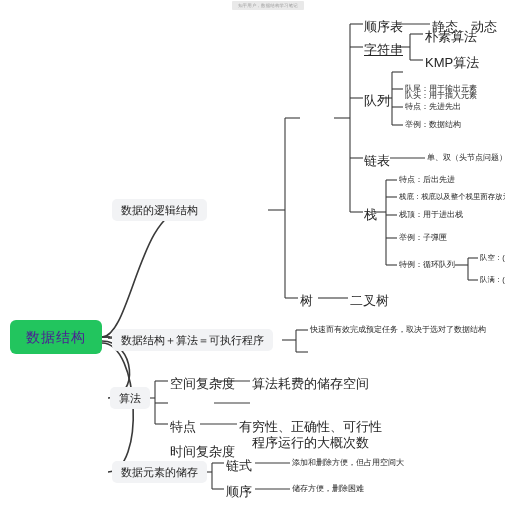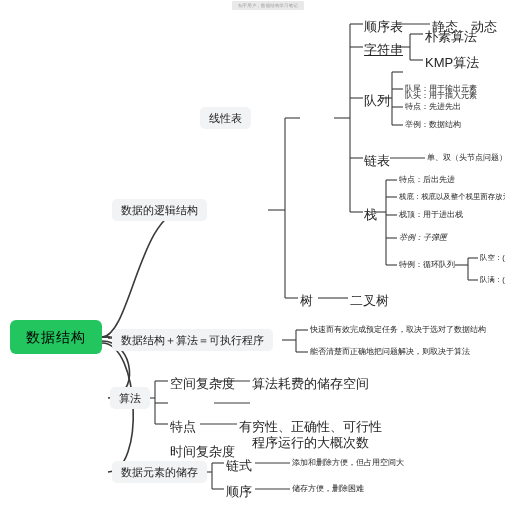--- a/index.html
+++ b/index.html
@@ -12,21 +12,21 @@
   svg.wires{position:absolute;left:0;top:0;width:505px;height:519px;pointer-events:none;}
   svg.wires path,svg.wires line{fill:none;stroke:#3a3a3a;stroke-width:1.1;}
   svg.wires .thick{stroke-width:1.6;}
 
   .node{position:absolute;white-space:nowrap;line-height:1;}
 
   .root{
     left:10px;top:320px;width:92px;height:34px;
     background:#22c55e;border-radius:6px;
     display:flex;align-items:center;justify-content:center;
-    color:#000000;font-size:14px;letter-spacing:1px;
+    color:#4c1d95;font-size:14px;letter-spacing:1px;
   }
 
   .lvl1{
     background:#f2f3f5;border-radius:5px;
     display:flex;align-items:center;justify-content:center;
     font-size:11px;color:#222;padding:0 9px;height:22px;
   }
 
   .leaf{font-size:13px;color:#262626;}
   .leaf.sm{font-size:8px;}
@@ -117,21 +117,20 @@
     <line x1="255" y1="463" x2="290" y2="463"></line>
     <line x1="255" y1="489" x2="290" y2="489"></line>
   </svg>
 
   <div class="watermark">知乎用户，数据结构学习笔记</div>
 
   <div class="node root">数据结构</div>
 
   <div class="node lvl1" style="left:112px;top:199px;">数据的逻辑结构</div>
 
-  <div class="node lvl1" style="left:200px;top:107px;">线性表</div>
 
   <div class="node leaf" style="left:364px;top:20px;">顺序表</div>
   <div class="node leaf" style="left:432px;top:20px;">静态、动态</div>
 
   <div class="node leaf" style="left:364px;top:43px;text-decoration:underline;">字符串</div>
   <div class="node leaf" style="left:425px;top:30px;">朴素算法</div>
   <div class="node leaf" style="left:425px;top:56px;">KMP算法</div>
 
   <div class="node leaf" style="left:364px;top:94px;">队列</div>
   <div class="node leaf sm" style="left:405px;top:68px;margin-top:24px;">队头：用于插入元素</div>
@@ -139,31 +138,30 @@
   <div class="node leaf sm" style="left:405px;top:103px;">特点：先进先出</div>
   <div class="node leaf sm" style="left:405px;top:121px;">举例：数据结构</div>
 
   <div class="node leaf" style="left:364px;top:154px;">链表</div>
   <div class="node leaf sm" style="left:427px;top:154px;">单、双（头节点问题）</div>
 
   <div class="node leaf" style="left:364px;top:208px;">栈</div>
   <div class="node leaf sm" style="left:399px;top:176px;">特点：后出先进</div>
   <div class="node leaf xs" style="left:399px;top:193px;">栈底：栈底以及整个栈里面存放元素</div>
   <div class="node leaf sm" style="left:399px;top:211px;">栈顶：用于进出栈</div>
-  <div class="node leaf sm" style="left:399px;top:234px;font-style:italic;">举例：子弹匣</div>
+  <div class="node leaf sm" style="left:399px;top:234px;">举例：子弹匣</div>
   <div class="node leaf sm" style="left:399px;top:261px;">特例：循环队列</div>
   <div class="node leaf xs" style="left:480px;top:254px;">队空：(T.front==T.rear</div>
   <div class="node leaf xs" style="left:480px;top:276px;">队满：(T.rear+1)%Maxsize==T.fron</div>
 
   <div class="node leaf" style="left:300px;top:294px;">树</div>
   <div class="node leaf" style="left:350px;top:294px;">二叉树</div>
 
   <div class="node leaf sm" style="left:310px;top:326px;">快速而有效完成预定任务，取决于选对了数据结构</div>
   <div class="node lvl1" style="left:112px;top:329px;">数据结构＋算法＝可执行程序</div>
-  <div class="node leaf sm" style="left:310px;top:348px;">能否清楚而正确地把问题解决，则取决于算法</div>
 
   <div class="node lvl1" style="left:110px;top:387px;">算法</div>
   <div class="node leaf" style="left:170px;top:377px;">空间复杂度</div>
   <div class="node leaf" style="left:252px;top:377px;">算法耗费的储存空间</div>
   <div class="node leaf" style="left:170px;top:399px;margin-top:46px;">时间复杂度</div>
   <div class="node leaf" style="left:252px;top:399px;margin-top:37px;">程序运行的大概次数</div>
   <div class="node leaf" style="left:170px;top:420px;">特点</div>
   <div class="node leaf" style="left:239px;top:420px;">有穷性、正确性、可行性</div>
 
   <div class="node lvl1" style="left:112px;top:461px;">数据元素的储存</div>

